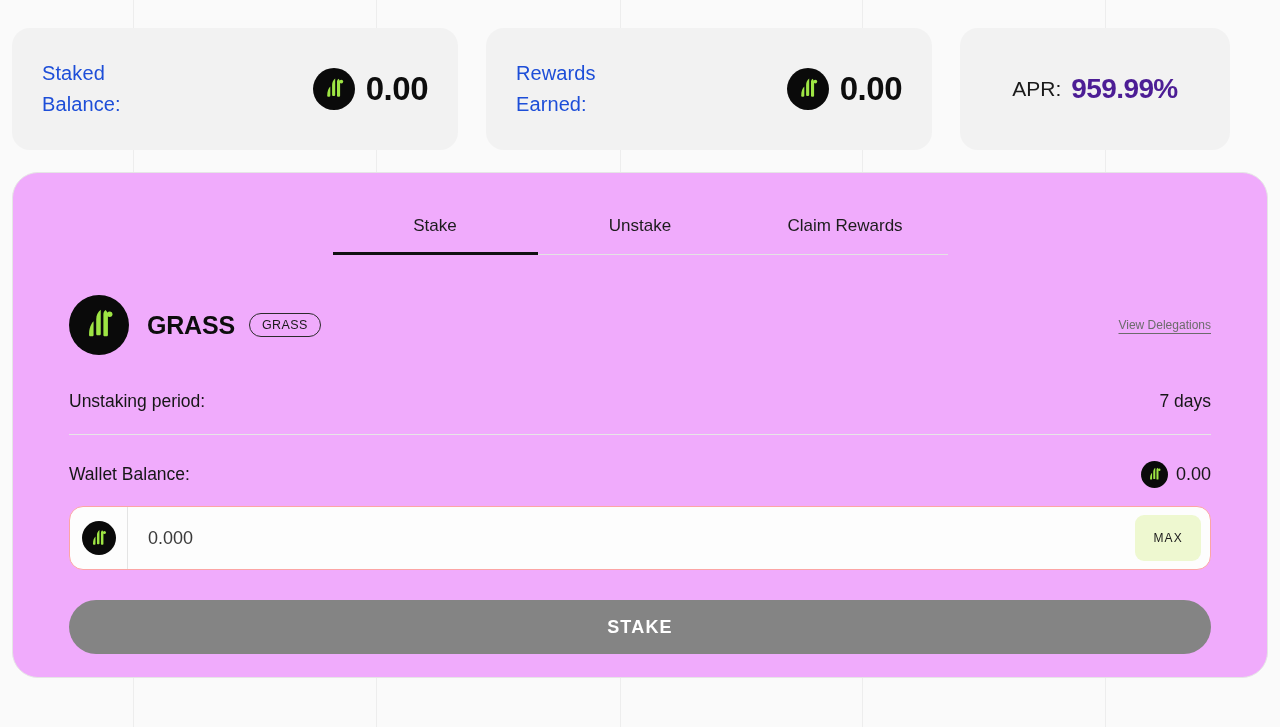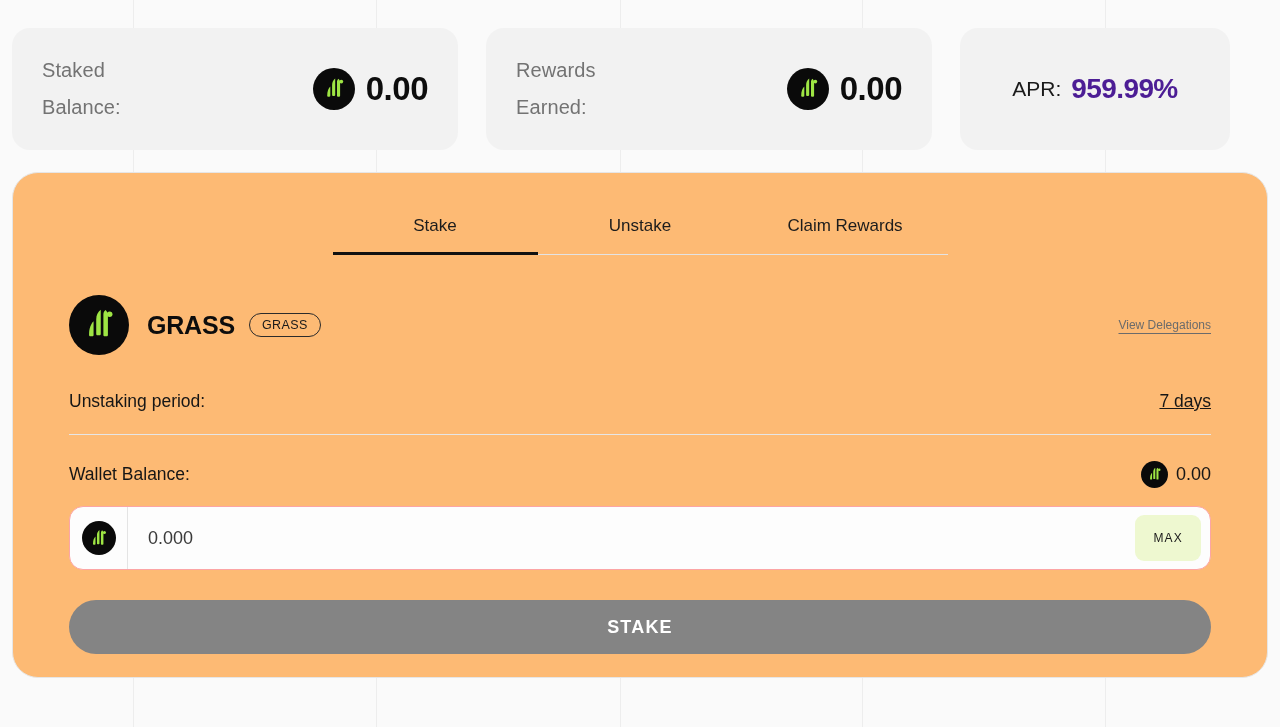--- a/index.html
+++ b/index.html
@@ -55,22 +55,22 @@
     align-items: center;
     padding: 0 30px;
     height: 122px;
   }
   .stat-card.wide   { flex: 0 0 446px; }
   .stat-card.wide2  { flex: 0 0 446px; }
   .stat-card.apr    { flex: 0 0 270px; justify-content: center; padding: 0 18px; }
 
   .stat-label {
     font-size: 20px;
-    line-height: 37px;
-    color: #737373;
+    line-height: 31px;
+    color: #1d4ed8;
     font-weight: 400;
     letter-spacing: .1px;
     white-space: pre-line;
   }
   .stat-value-wrap {
     margin-left: auto;
     display: flex;
     align-items: center;
     gap: 11px;
   }
@@ -100,21 +100,21 @@
     align-items: center;
     justify-content: center;
     flex: none;
     overflow: hidden;
   }
   .grass-logo svg { display: block; }
 
   
   .panel {
     margin: 22px 12px 0 12px;
-    background: #fdba74;
+    background: #f0abfc;
     border: 1px solid #e6e6e6;
     border-radius: 26px;
     box-sizing: border-box;
     height: 506px;
     padding: 0 56px;
     position: relative;
   }
 
   
   .tabs {
@@ -179,21 +179,21 @@
   
   .info-row {
     display: flex;
     align-items: center;
     margin-top: 36px;
     font-size: 17.5px;
     color: #161616;
     padding-bottom: 22px;
     border-bottom: 1px solid #e6e6e6;
   }
-  .info-row .val { margin-left: auto; text-decoration: underline; }
+  .info-row .val { margin-left: auto; }
 
   .balance-row {
     display: flex;
     align-items: center;
     margin-top: 26px;
     font-size: 17.5px;
     color: #161616;
   }
   .balance-val {
     margin-left: auto;

